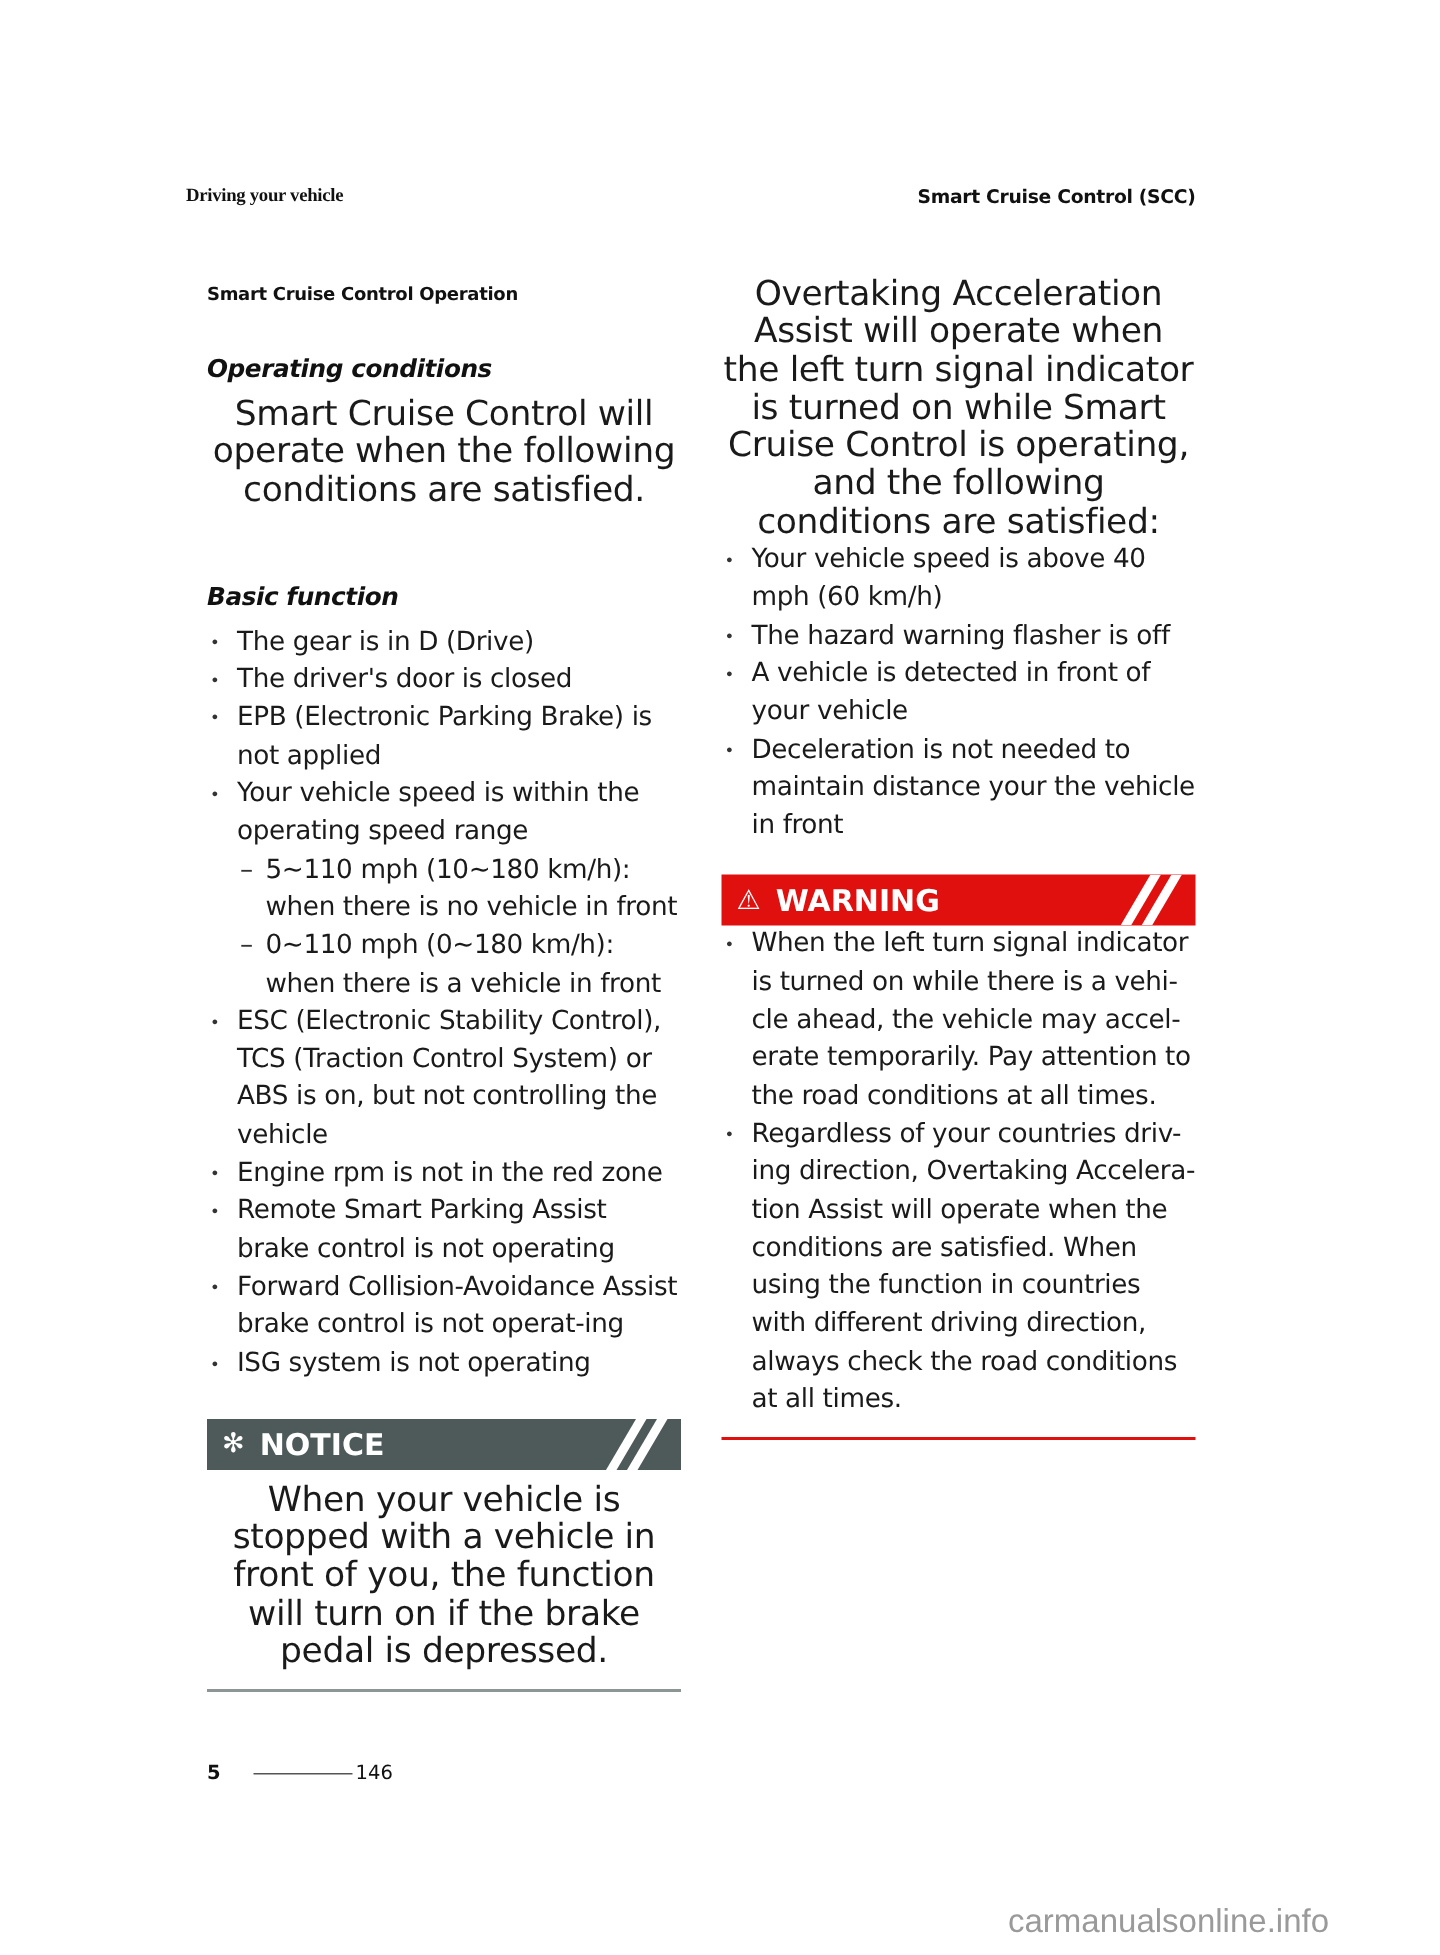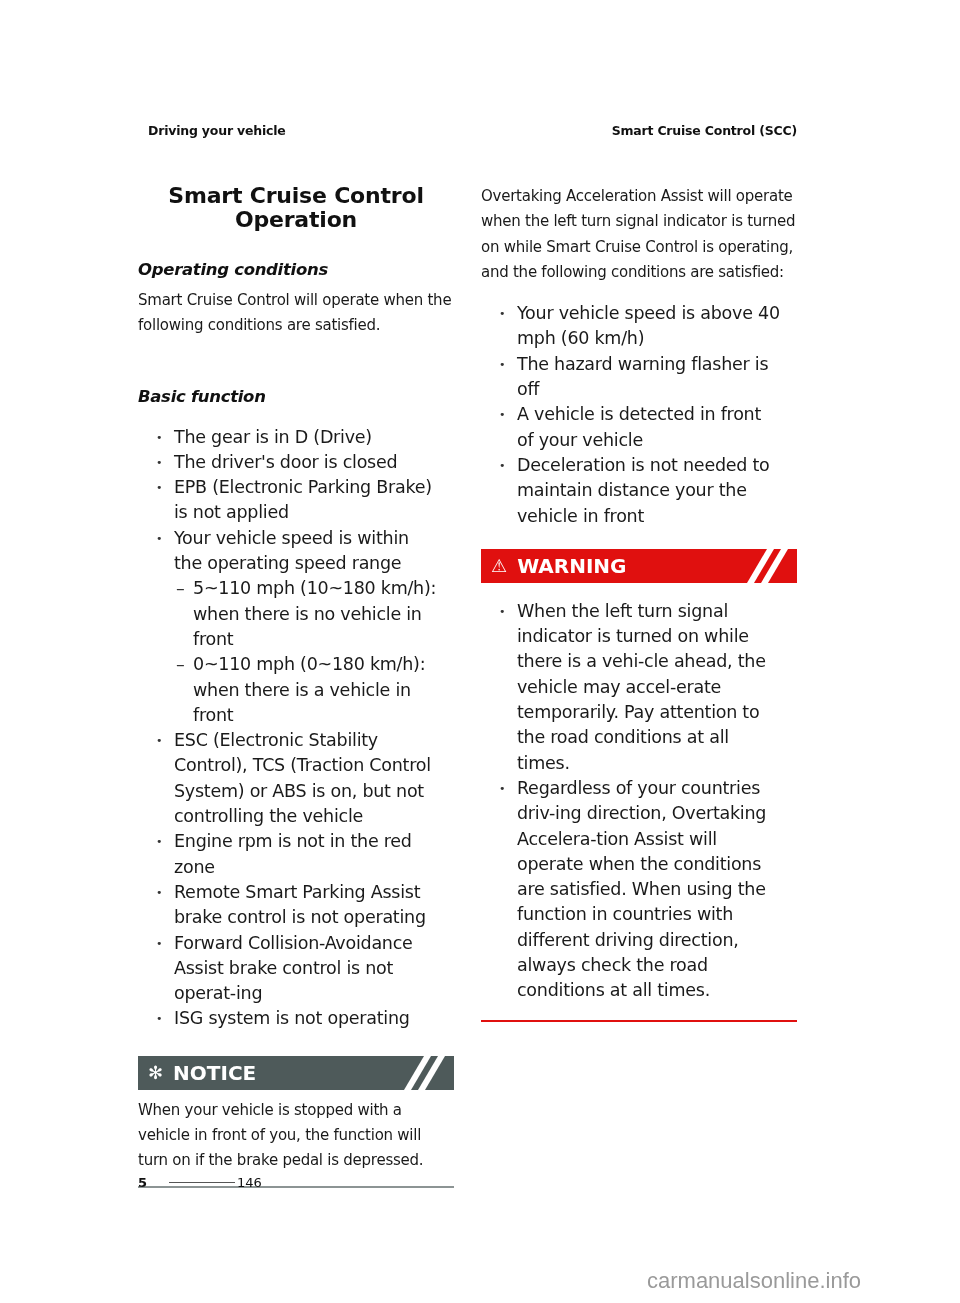--- a/index.html
+++ b/index.html
@@ -4,42 +4,41 @@
   <style>
     html, body { margin: 0; padding: 0; background: #ffffff; }
     body {
       width: 960px; height: 1303px; position: relative; overflow: hidden;
       font-family: "DejaVu Sans", sans-serif; color: #1a1a1a;
     }
     .running-head {
       position: absolute; top: 123px; font-size: 12.5px; font-weight: bold; color: #111;
       letter-spacing: -0.2px;
     }
-    .rh-left { left: 148px; }
+    .rh-left { left: 124px; font-family: Liberation Serif, serif; }
     .rh-right { right: 163px; }
 
     .col { position: absolute; top: 184px; width: 316px; }
     .col-left { left: 138px; }
     .col-right { left: 481px; width: 316px; }
 
     .h1 {
-      font-size: 22px; font-weight: bold; margin: 0 0 26px 0; line-height: 24px; color: #111;
+      font-size: 12px; font-weight: bold; margin: 0 0 26px 0; line-height: 24px; color: #111;
       letter-spacing: -0.2px;
-      text-align: center;
     }
     .h2 {
       font-size: 16.5px; font-weight: bold; font-style: italic; margin: 0 0 6px 0;
       line-height: 24px; color: #111; letter-spacing: -0.3px;
     }
     .para {
-      font-size: 15px; line-height: 25.3px; margin: 0; color: #1a1a1a; letter-spacing: -0.25px;
+      font-size: 23px; line-height: 25.3px; margin: 0; color: #1a1a1a; letter-spacing: -0.25px; text-align: center;
     }
     .para.gap { margin-bottom: 46px; }
 
-    ul.bullets { list-style: none; margin: 16px; padding: 0; }
+    ul.bullets { list-style: none; margin: 0; padding: 0; }
     ul.bullets > li {
       position: relative; padding-left: 20px; font-size: 17.5px; line-height: 25.3px;
       color: #1a1a1a; letter-spacing: -0.25px;
     }
     ul.bullets > li::before {
       content: "\2022"; position: absolute; left: 2px; top: 0; font-size: 11px; color: #333;
     }
     ul.dashes { list-style: none; margin: 0; padding: 0; }
     ul.dashes > li { position: relative; padding-left: 19px; }
     ul.dashes > li::before { content: "\2013"; position: absolute; left: 2px; top: 0; color: #333; }
@@ -60,21 +59,21 @@
     .warning-body { margin-top: 8px; }
 
     .folio {
       position: absolute; top: 1175px; left: 138px; display: flex; align-items: center;
       font-size: 13px; color: #111;
     }
     .folio .chap { font-weight: bold; }
     .folio .line { width: 66px; height: 1px; background: #555; margin: 0 2px 0 22px; }
 
     .watermark {
-      position: absolute; top: 1268px; left: 647px; font-family: "Liberation Sans", sans-serif;
+      position: absolute; top: 1268px; left: 672px; font-family: "Liberation Sans", sans-serif;
       font-size: 22px; color: #9a9a9a;
     }
   </style>
 </head>
 <body>
 
 <div class="running-head rh-left">Driving your vehicle</div>
 <div class="running-head rh-right">Smart Cruise Control (SCC)</div>
 
 <div class="col col-left">

